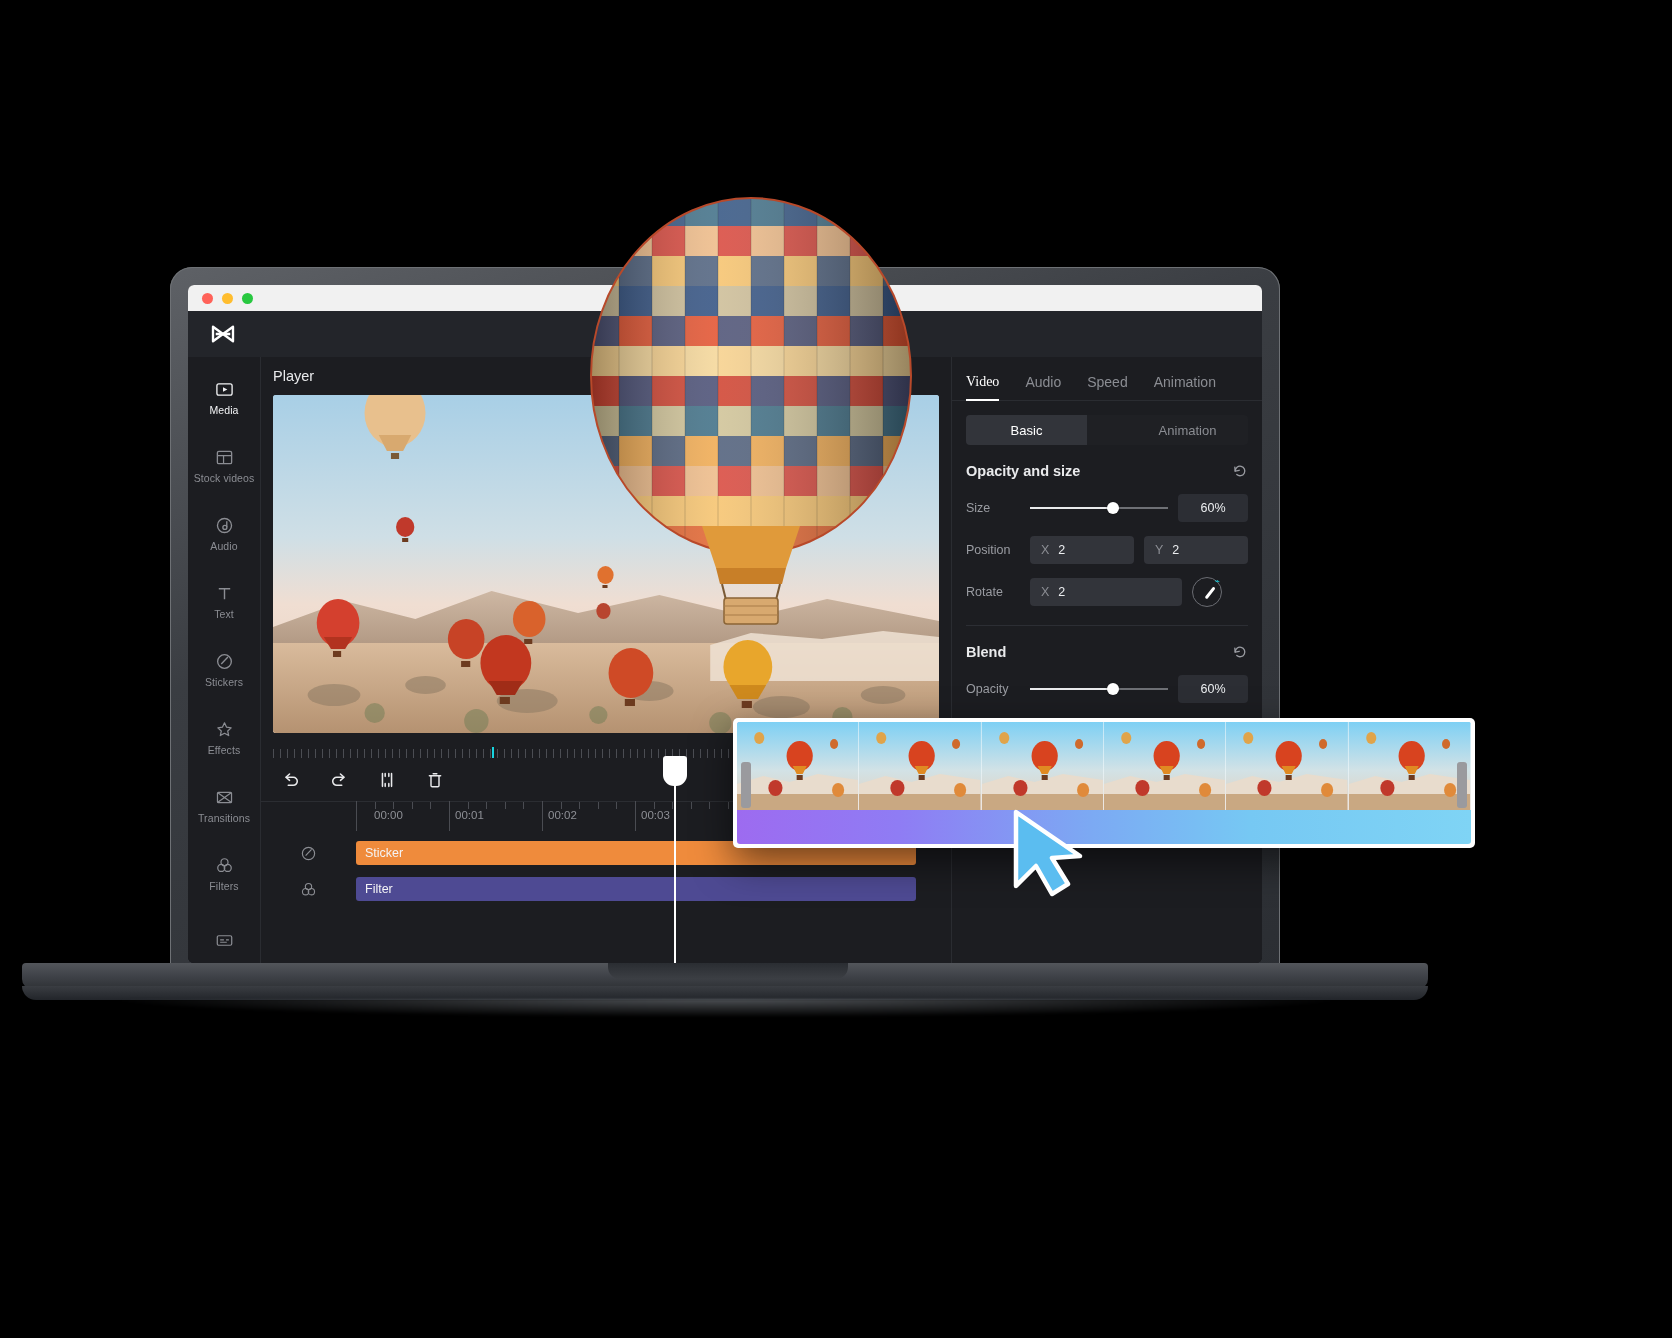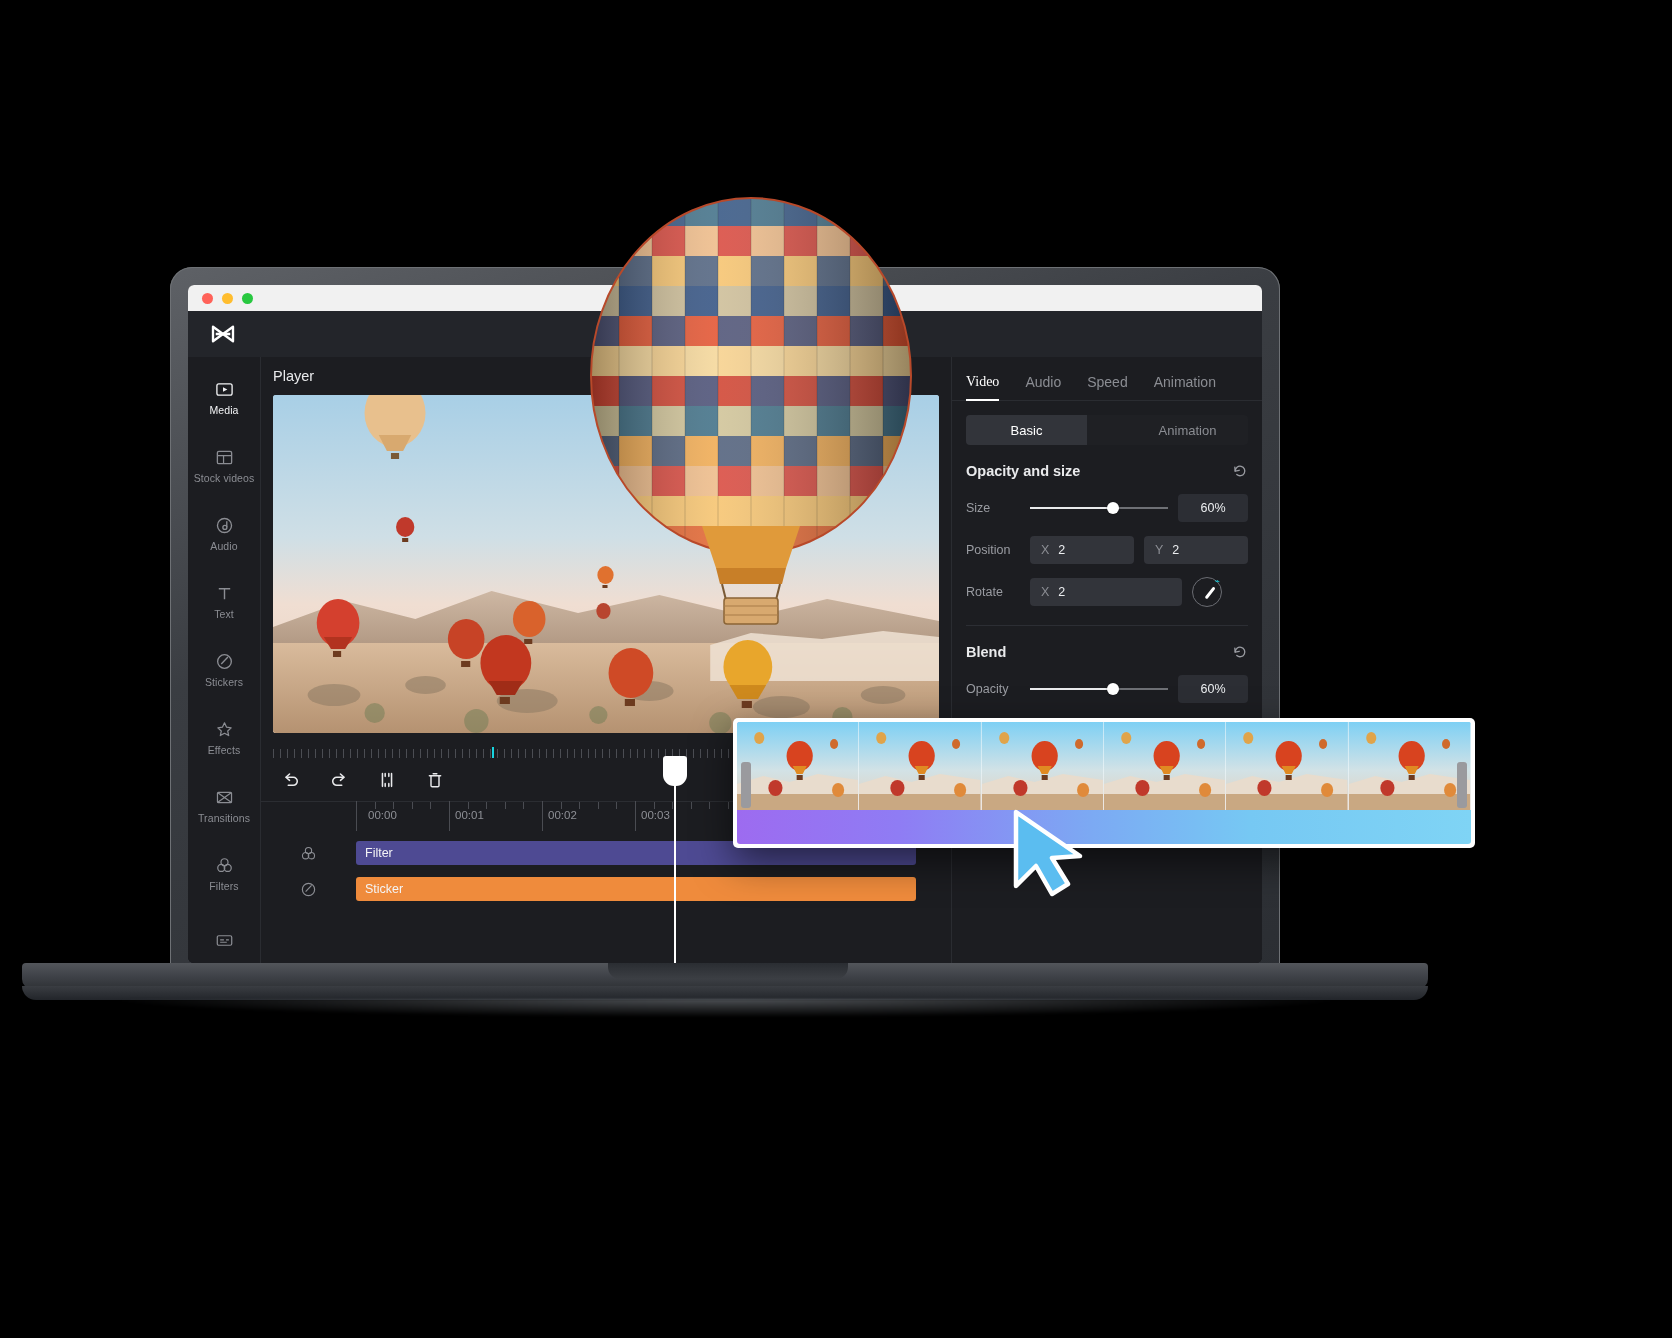--- a/index.html
+++ b/index.html
@@ -421,21 +421,21 @@
                 <path d="M4.8 6.4 H17.2" stroke="#e9eaec" stroke-width="1.6" stroke-linecap="round"></path>
                 <path d="M6.6 6.4 V17 a1.4 1.4 0 0 0 1.4 1.4 h6 a1.4 1.4 0 0 0 1.4 -1.4 V6.4" fill="none" stroke="#e9eaec" stroke-width="1.6"></path>
                 <path d="M9 4.2 h4" stroke="#e9eaec" stroke-width="1.6" stroke-linecap="round"></path>
               </svg>
             </div>
 
             <div class="ruler">
               <div class="ruler-gut"></div>
               <div class="ruler-track" id="rulerTrack">
                   <div class="tick maj" style="left: 0px;"></div>
-                  <div class="tlabel" style="left: 6px;">00:00</div>
+                  <div class="tlabel" style="left: 12px;">00:00</div>
                   <div class="tick min" style="left: 18.6px;"></div>
                   <div class="tick min" style="left: 37.2px;"></div>
                   <div class="tick min" style="left: 55.8px;"></div>
                   <div class="tick min" style="left: 74.4px;"></div>
                   <div class="tick maj" style="left: 93px;"></div>
                   <div class="tlabel" style="left: 93px;">00:01</div>
                   <div class="tick min" style="left: 111.6px;"></div>
                   <div class="tick min" style="left: 130.2px;"></div>
                   <div class="tick min" style="left: 148.8px;"></div>
                   <div class="tick min" style="left: 167.4px;"></div>
@@ -459,35 +459,35 @@
                   <div class="tick min" style="left: 390.6px;"></div>
                   <div class="tick min" style="left: 409.2px;"></div>
                   <div class="tick min" style="left: 427.8px;"></div>
                 </div>
             </div>
 
             <div class="tracks">
               <div class="track-row">
                 <div class="track-ico">
                   <svg width="17" height="17" viewBox="0 0 20 20">
+                    <circle cx="10" cy="10" r="7.2" fill="none" stroke="#8b8d93" stroke-width="1.4"></circle>
+                    <path d="M13.6 5.2 L6.6 12.6" stroke="#8b8d93" stroke-width="1.4"></path>
+                  </svg>
+                </div>
+                <div class="clip sticker">Sticker</div>
+              </div>
+              <div class="track-row">
+                <div class="track-ico">
+                  <svg width="17" height="17" viewBox="0 0 20 20">
                     <circle cx="10" cy="6.6" r="3.7" fill="none" stroke="#8b8d93" stroke-width="1.3"></circle>
                     <circle cx="6.6" cy="12.6" r="3.7" fill="none" stroke="#8b8d93" stroke-width="1.3"></circle>
                     <circle cx="13.4" cy="12.6" r="3.7" fill="none" stroke="#8b8d93" stroke-width="1.3"></circle>
                   </svg>
                 </div>
                 <div class="clip filter">Filter</div>
-              </div>
-              <div class="track-row">
-                <div class="track-ico">
-                  <svg width="17" height="17" viewBox="0 0 20 20">
-                    <circle cx="10" cy="10" r="7.2" fill="none" stroke="#8b8d93" stroke-width="1.4"></circle>
-                    <path d="M13.6 5.2 L6.6 12.6" stroke="#8b8d93" stroke-width="1.4"></path>
-                  </svg>
-                </div>
-                <div class="clip sticker">Sticker</div>
               </div>
             </div>
           </div>
 
           <div class="inspector">
 
             <div class="tabs">
               <div class="tab active">Video</div>
               <div class="tab">Audio</div>
               <div class="tab">Speed</div>

